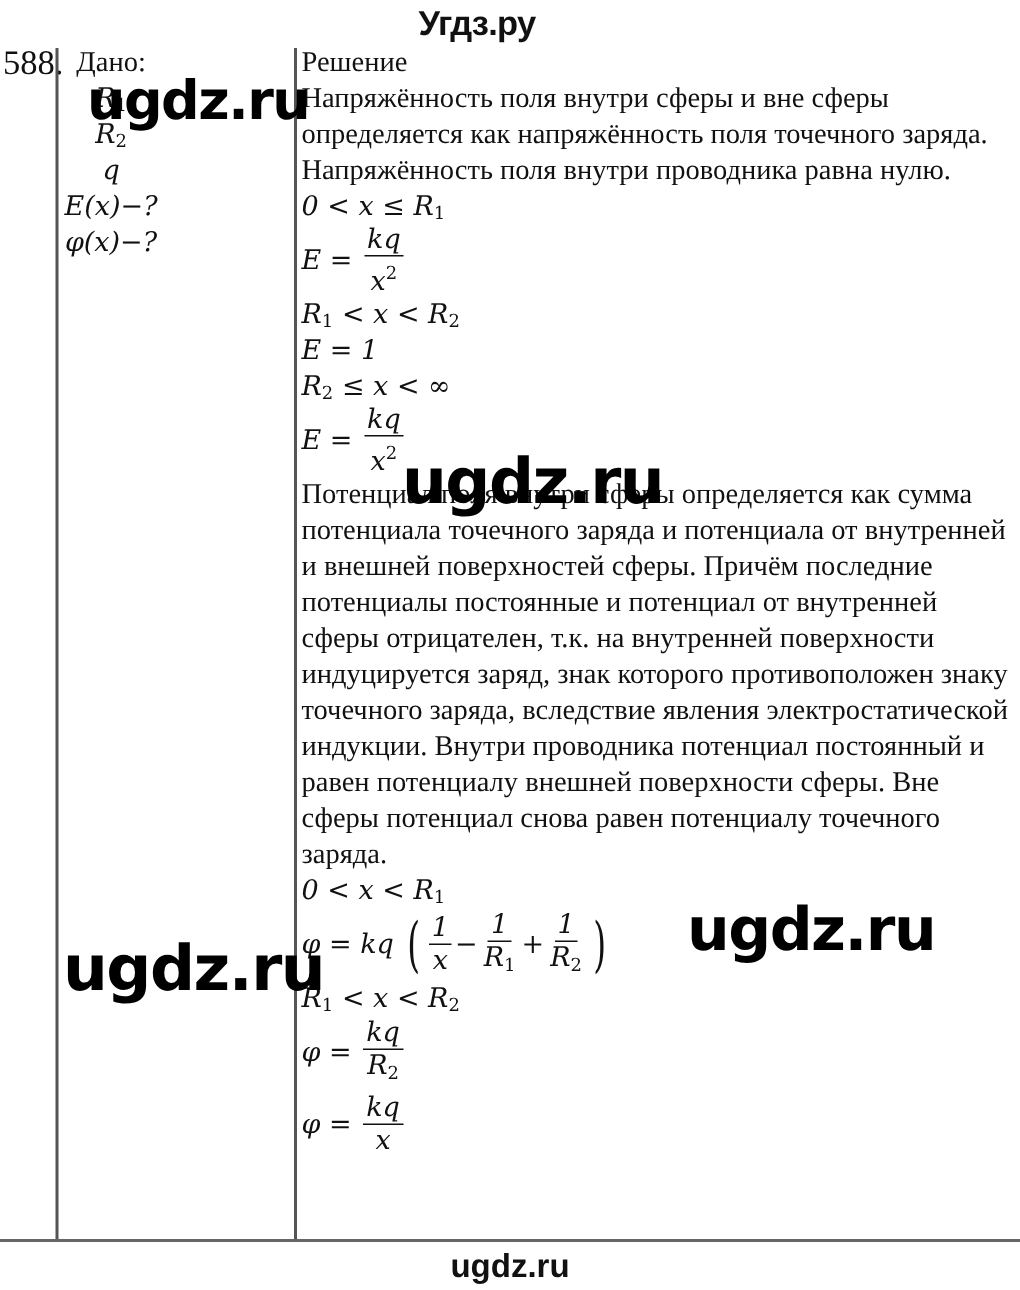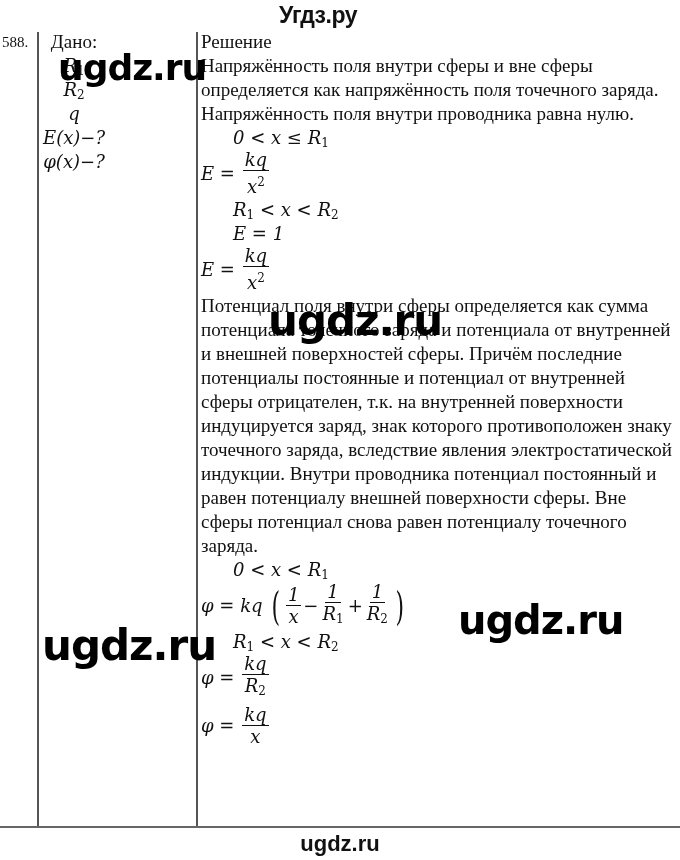--- a/index.html
+++ b/index.html
@@ -1,32 +1,32 @@
 <!DOCTYPE html>
 <html><head>
   <meta charset="utf-8">
   <style>
     html, body { margin: 0; padding: 0; background: #ffffff; }
     body { width: 680px; height: 860px; position: relative; overflow: hidden; font-family: "Liberation Serif", serif; color: #111; }
     .site-header { position: absolute; top: 0; left: 0; width: 636px; height: 30px; text-align: center; font-family: "Liberation Sans", sans-serif; font-weight: bold; font-size: 23px; line-height: 30px; letter-spacing: -0.5px; color: #111; }
     .site-footer { position: absolute; top: 828px; left: 0; width: 680px; height: 32px; text-align: center; font-family: "Liberation Sans", sans-serif; font-weight: bold; font-size: 22px; line-height: 32px; color: #111; }
-    .task-number { position: absolute; left: 2px; top: 30px; font-size: 15px; line-height: 24px; }
+    .task-number { position: absolute; left: 2px; top: 30px; font-size: 23px; line-height: 24px; }
     .vline { position: absolute; top: 32px; width: 2px; background: #555; }
     .vline.left { left: 37px; height: 794px; }
     .vline.mid { left: 196px; height: 794px; }
     .hline { position: absolute; left: 0; top: 826px; width: 680px; height: 2px; background: #666; }
     .given { position: absolute; left: 43px; top: 30px; font-size: 19px; line-height: 24px; }
     .given .row { height: 24px; white-space: nowrap; text-align: center; }
     .math { font-family: "DejaVu Serif", serif; font-style: italic; font-size: 18px; }
     .math .up { font-style: normal; }
     sub { font-size: 12px; vertical-align: -3px; font-style: normal; }
     sup { font-size: 12px; vertical-align: 7px; font-style: normal; }
     .solution { position: absolute; left: 201px; top: 30px; width: 476px; font-size: 19px; line-height: 24px; }
     .solution p { margin: 0; }
-    .mline { height: 24px; white-space: nowrap; margin-left: 32px; }
+    .mline { height: 24px; white-space: nowrap; }
     .frac-line { height: 48px; display: flex; align-items: center; white-space: nowrap; }
     .frac { display: inline-flex; flex-direction: column; align-items: center; vertical-align: middle; margin: 0 2px; text-align: right; }
     .frac .num { border-bottom: 1.5px solid #111; padding: 0 2px; line-height: 20px; }
     .frac .den { line-height: 22px; padding: 0 2px; }
     .paren { font-size: 40px; font-style: normal; font-family: "DejaVu Serif", serif; line-height: 40px; transform: scaleX(0.55); display: inline-block; }
     .watermark { position: absolute; font-family: "DejaVu Sans", sans-serif; font-weight: bold; color: #000; letter-spacing: -1px; white-space: nowrap; }
     .wm1 { left: 58px; top: 48px; font-size: 36px; line-height: 40px; }
     .wm2 { left: 268px; top: 298px; font-size: 42px; line-height: 46px; }
     .wm3 { left: 42px; top: 623px; font-size: 42px; line-height: 46px; }
     .wm4 { left: 458px; top: 598px; font-size: 40px; line-height: 44px; }
@@ -59,20 +59,21 @@
     <span>E =</span>&nbsp;
     <span class="frac">
         <span class="num">kq</span>
         <span class="den"><span>x</span><sup>2</sup></span>
       </span>
   </div>
 
   <div class="mline math"><span>R</span><sub>1</sub><span> &lt; x &lt; R</span><sub>2</sub></div>
   <div class="mline math">E = 1</div>
 
+  <div class="mline math"><span>R</span><sub>2</sub><span> ≤ x &lt; ∞</span></div>
   <div class="frac-line math">
     <span>E =</span>&nbsp;
     <span class="frac">
         <span class="num">kq</span>
         <span class="den"><span>x</span><sup>2</sup></span>
       </span>
   </div>
 
   <p>Потенциал поля внутри сферы определяется как сумма потенциала точечного заряда и потенциала от внутренней и внешней поверхностей сферы. Причём последние потенциалы постоянные и потенциал от внутренней сферы отрицателен, т.к. на внутренней поверхности индуцируется заряд, знак которого противоположен знаку точечного заряда, вследствие явления электростатической индукции. Внутри проводника потенциал постоянный и равен потенциалу внешней поверхности сферы. Вне сферы потенциал снова равен потенциалу точечного заряда.</p>
 

